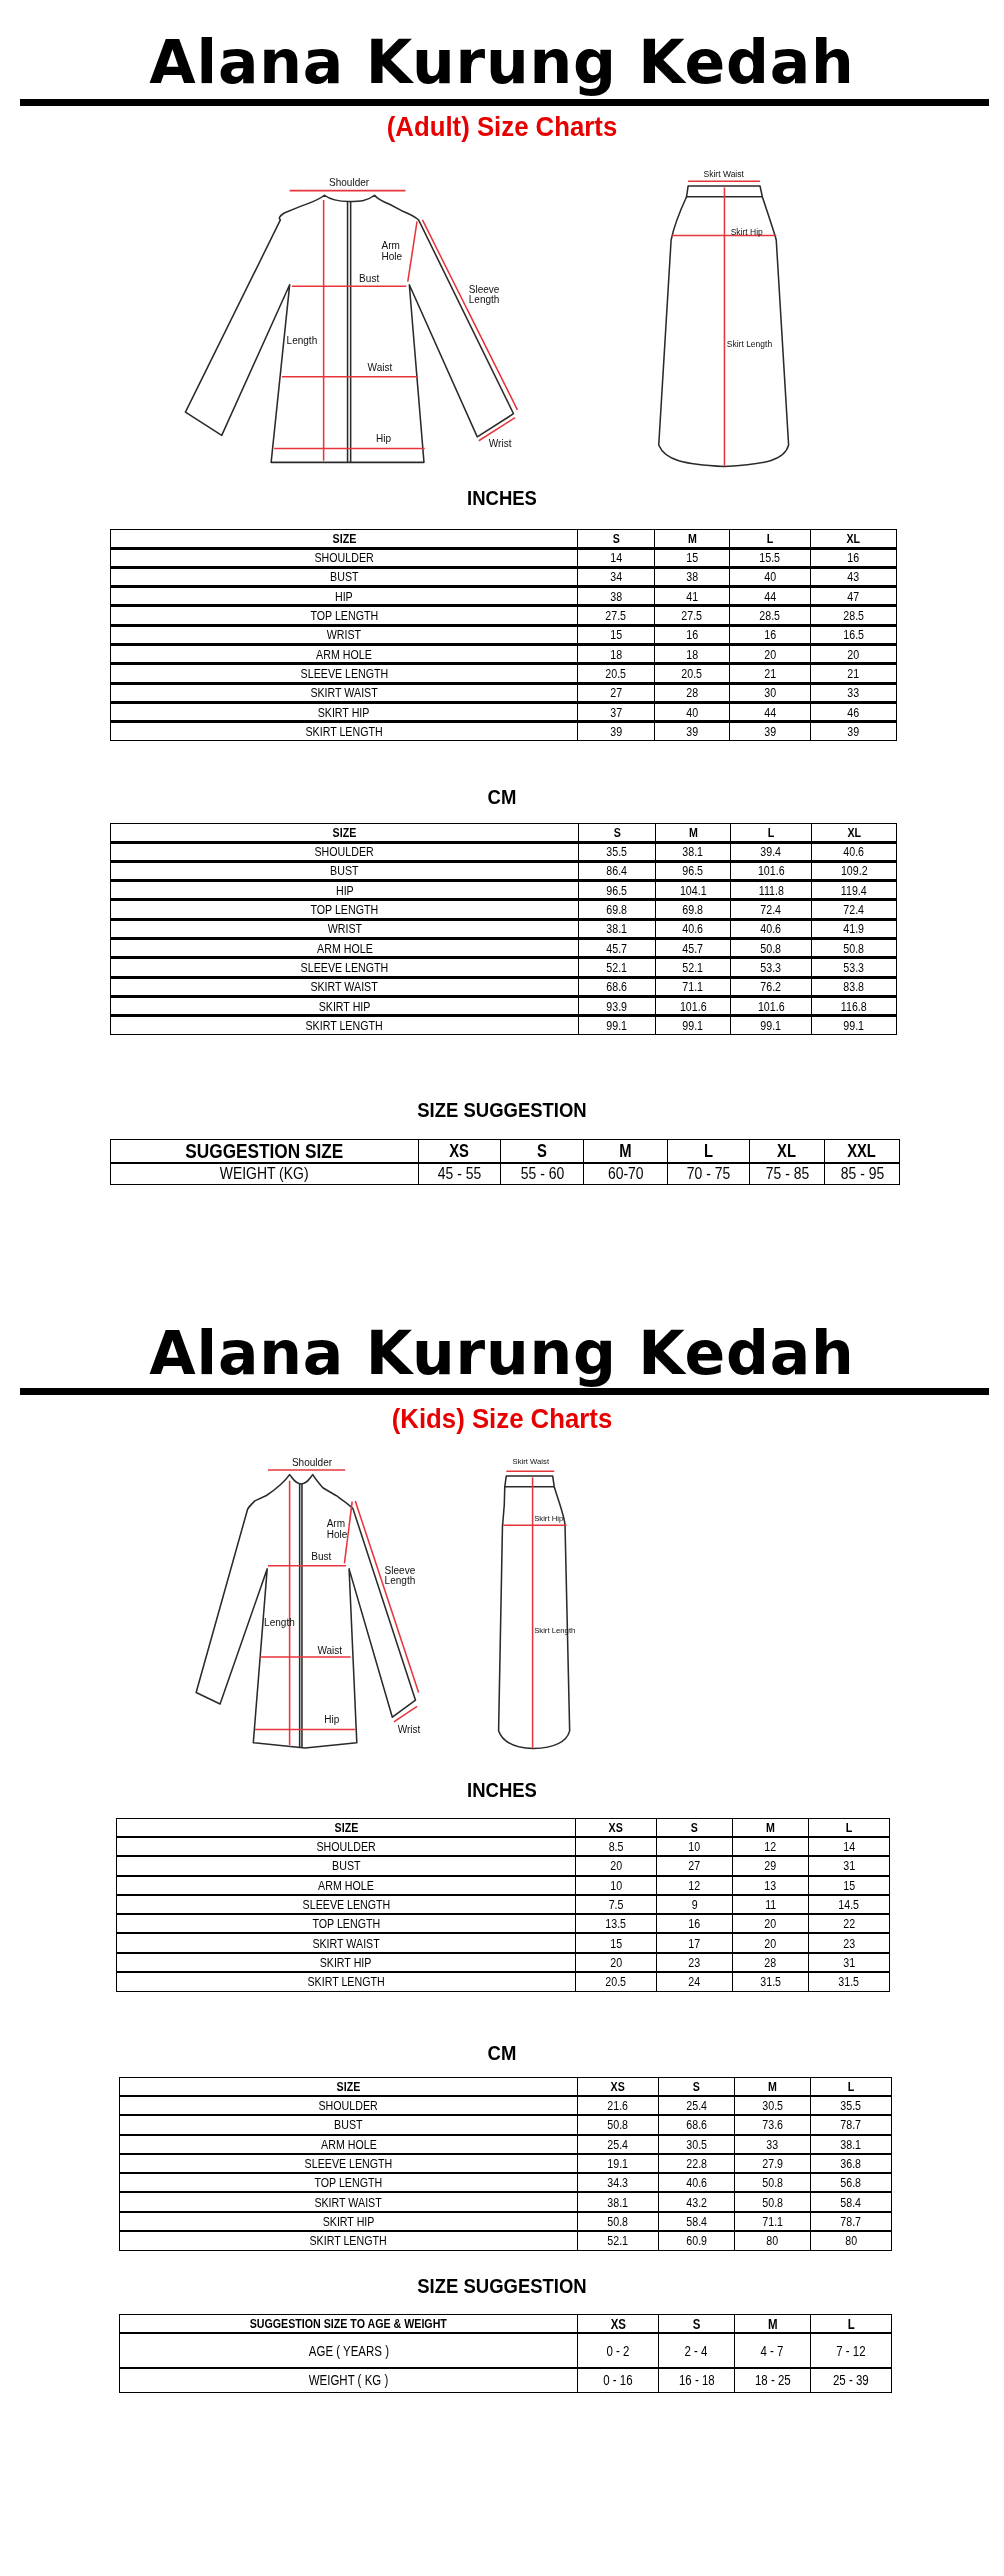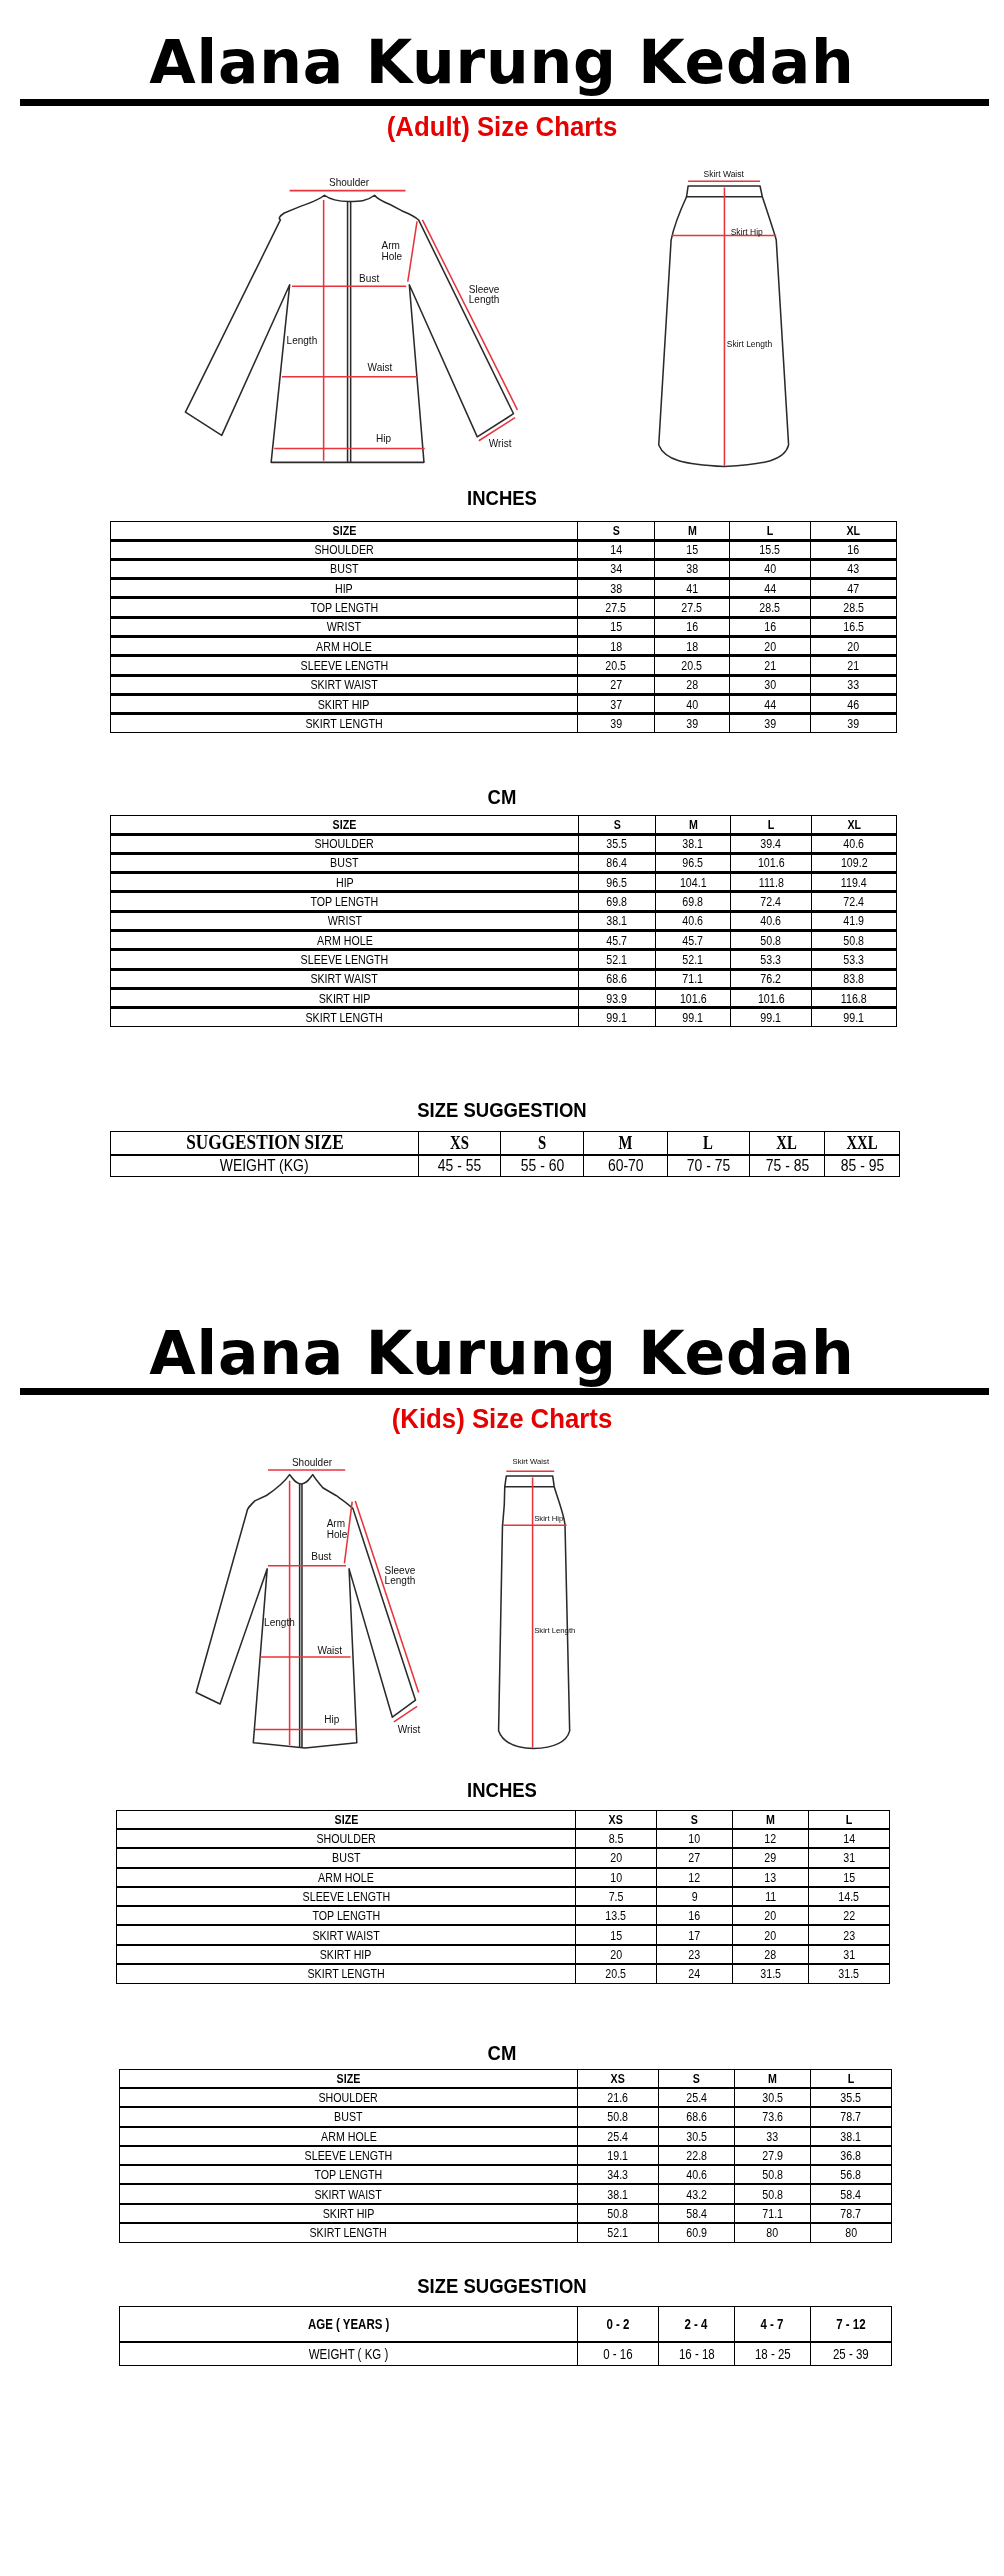--- a/index.html
+++ b/index.html
@@ -3,27 +3,27 @@
 <meta charset="utf-8">
 <style>
   * { box-sizing: border-box; margin: 0; padding: 0; }
   html, body { background: #ffffff; }
   body { width: 1004px; height: 2576px; position: relative; font-family: "DejaVu Sans", sans-serif; color: #000; overflow: hidden; }
   .abs { position: absolute; }
   .brand-title { left: 0; width: 1004px; text-align: center; font-family: "DejaVu Sans", sans-serif; font-weight: bold; font-size: 60px; letter-spacing: 0.8px; line-height: 1; transform: scaleX(1.0); }
   .rule { left: 20px; width: 969px; height: 7px; background: #000; }
   .sub-title { left: 0; width: 1004px; text-align: center; font-family: "Liberation Sans", sans-serif; font-weight: bold; font-size: 28px; color: #e60000; line-height: 1; transform: scaleX(0.92); }
   .section-title { left: 0; width: 1004px; text-align: center; font-family: "Liberation Sans", sans-serif; font-weight: bold; font-size: 21px; line-height: 1; transform: scaleX(0.88); }
-  table.chart { position: absolute; border-collapse: collapse; table-layout: fixed; font-family: "Liberation Sans", sans-serif; }
+  table.chart { position: absolute; border-collapse: collapse; table-layout: fixed; font-family: "Liberation Sans", sans-serif; margin-top: 8px; }
   table.chart td { border-left: 1.5px solid #000; border-right: 1.5px solid #000; border-top: 3.1px solid #000; text-align: center; vertical-align: middle; font-size: 13px; line-height: 1; padding: 0; white-space: nowrap; overflow: hidden; }
   table.chart tr:first-child td { border-top: 1.5px solid #000; font-weight: bold; }
   table.chart tr:last-child td { border-bottom: 1.5px solid #000; }
   table.chart td span { display: inline-block; transform: scaleX(0.82); }
   table.sugg td { font-size: 17px; border-top: 2.3px solid #000; }
-  table.sugg tr:first-child td { font-size: 18px; font-family: Liberation Serif, serif; }
+  table.sugg tr:first-child td { font-size: 18px; }
   table.sugg tr:first-child td.lbl { font-size: 21px; }
   table.kids td { border-top: 2.3px solid #000; }
   table.kids-sugg td { font-size: 14px; border-top: 2.3px solid #000; }
   table.kids-sugg tr:first-child td.lbl { font-size: 13px; }
   svg .outline { fill: none; stroke: #2a2a2a; stroke-width: 2; stroke-linejoin: round; }
   svg .measure { fill: none; stroke: #e8343c; stroke-width: 2; }
   svg text { font-family: "Liberation Sans", sans-serif; font-size: 13px; fill: #111; }
 </style>
 </head>
 <body>
@@ -490,20 +490,27 @@
 <div class="abs section-title" style="top:2275px;">SIZE SUGGESTION</div>
 <table class="chart kids-sugg" style="left:119px; top:2306px; width:773px;">
   <colgroup>
       <col style="width:458px">
       <col style="width:81px">
       <col style="width:76px">
       <col style="width:76px">
       <col style="width:81px">
     </colgroup>
   <tbody>
+      <tr style="height:18.5px">
+        <td class="lbl"><span>SUGGESTION SIZE TO AGE &amp; WEIGHT</span></td>
+        <td><span>XS</span></td>
+        <td><span>S</span></td>
+        <td><span>M</span></td>
+        <td><span>L</span></td>
+      </tr>
   <tr style="height:35px">
         <td><span>AGE ( YEARS )</span></td>
         <td><span>0 - 2</span></td>
         <td><span>2 - 4</span></td>
         <td><span>4 - 7</span></td>
         <td><span>7 - 12</span></td>
       </tr>
   <tr style="height:24px">
         <td><span>WEIGHT ( KG )</span></td>
         <td><span>0 - 16</span></td>

